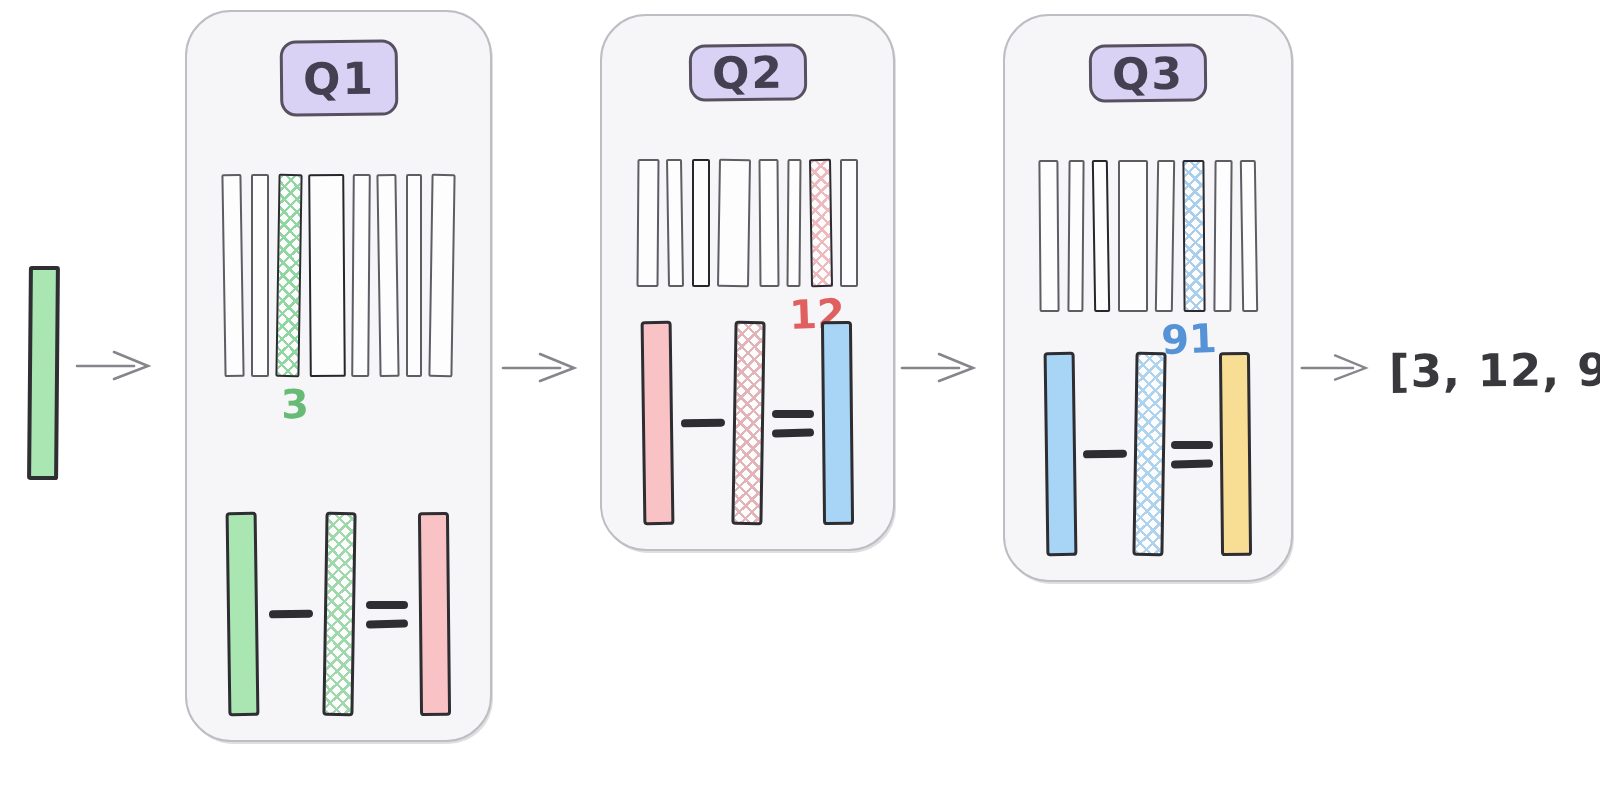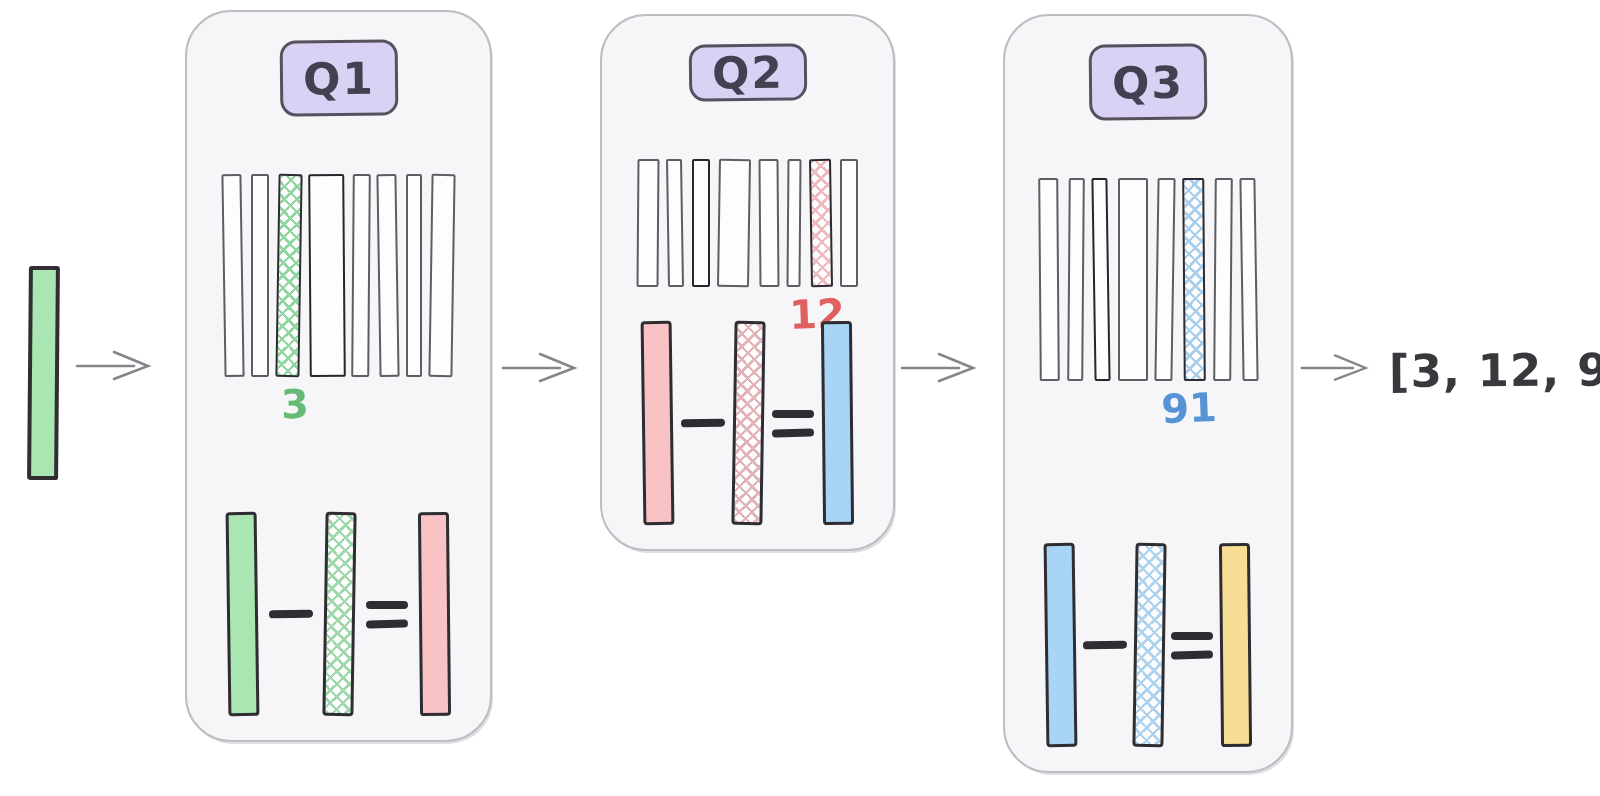--- a/index.html
+++ b/index.html
@@ -153,21 +153,21 @@
     </div>
   </div>
 
   <div class="arrow" style="left:899px;top:348px;">
     <svg width="80" height="40" viewBox="0 0 80 40">
       <line x1="3" y1="20" x2="60" y2="20"></line>
       <polyline points="40,6 74,20 40,33"></polyline>
     </svg>
   </div>
 
-  <div class="panel" style="left:1003px;top:14px;width:290px;height:759px;">
+  <div class="panel" style="left:1003px;top:14px;width:290px;height:568px;">
     <div class="badge" style="background: rgb(218, 210, 244); border-color: rgb(86, 80, 95); color: rgb(69, 63, 82);">
       <span>Q3</span>
     </div>
     <div class="barcode">
         <div class="cbar" style="width: 20px; transform: rotate(-0.45deg); border-color: rgb(93, 93, 100);"></div>
         <div class="cbar" style="width: 16px; transform: rotate(0.45deg); border-color: rgb(93, 93, 100);"></div>
         <div class="cbar" style="width: 16px; transform: rotate(-0.9deg); border-color: rgb(38, 38, 43); border-width: 2.5px;"></div>
         <div class="cbar" style="width: 30px; transform: rotate(0deg); border-color: rgb(93, 93, 100);"></div>
         <div class="cbar" style="width: 18px; transform: rotate(0.9deg); border-color: rgb(93, 93, 100);"></div>
         <div class="cbar" style="width: 22px; transform: rotate(-0.45deg); border-color: rgb(43, 43, 49); border-width: 2.5px; background-image: repeating-linear-gradient(45deg, rgb(169, 207, 236) 0px, rgb(169, 207, 236) 2.5px, transparent 2.5px, transparent 9px), repeating-linear-gradient(135deg, rgb(169, 207, 236) 0px, rgb(169, 207, 236) 2.5px, transparent 2.5px, transparent 9px);"></div>

